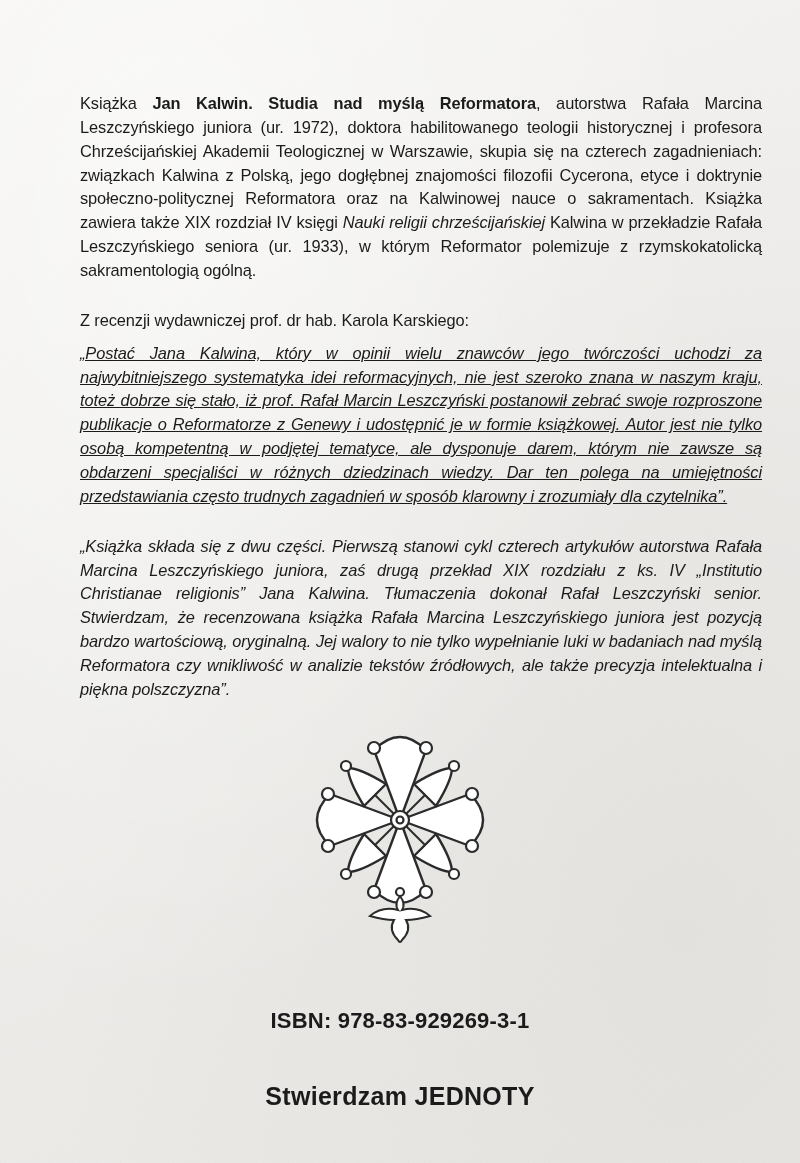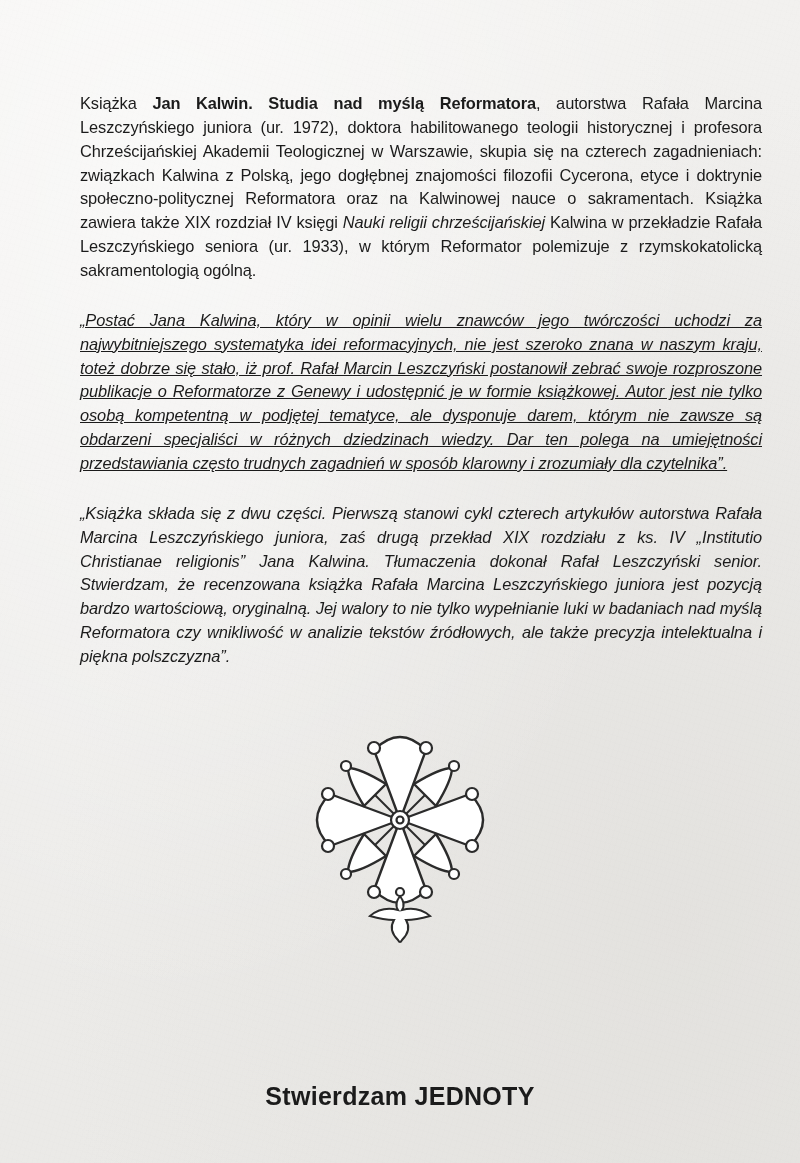--- a/index.html
+++ b/index.html
@@ -118,20 +118,21 @@
 </head>
 <body>
 
 <div class="page">
   <div class="noise"></div>
 
   <div class="content">
 
     <p class="blurb"><span>Książka </span><span class="title-bold">Jan Kalwin. Studia nad myślą Reformatora</span><span>, autorstwa Rafała Marcina Leszczyńskiego juniora (ur. 1972), doktora habilitowanego teologii historycznej i profesora Chrześcijańskiej Akademii Teologicznej w Warszawie, skupia się na czterech zagadnieniach: związkach Kalwina z Polską, jego dogłębnej znajomości filozofii Cycerona, etyce i doktrynie społeczno-politycznej Reformatora oraz na Kalwinowej nauce o sakramentach. Książka zawiera także XIX rozdział IV księgi </span><span class="italic">Nauki religii chrześcijańskiej</span><span> Kalwina w przekładzie Rafała Leszczyńskiego seniora (ur. 1933), w którym Reformator polemizuje z rzymskokatolicką sakramentologią ogólną.</span></p>
 
+    <p class="review-intro">Z recenzji wydawniczej prof. dr hab. Karola Karskiego:</p>
     <p class="review-body">„Postać Jana Kalwina, który w opinii wielu znawców jego twórczości uchodzi za najwybitniejszego systematyka idei reformacyjnych, nie jest szeroko znana w naszym kraju, toteż dobrze się stało, iż prof. Rafał Marcin Leszczyński postanowił zebrać swoje rozproszone publikacje o Reformatorze z Genewy i udostępnić je w formie książkowej. Autor jest nie tylko osobą kompetentną w podjętej tematyce, ale dysponuje darem, którym nie zawsze są obdarzeni specjaliści w różnych dziedzinach wiedzy. Dar ten polega na umiejętności przedstawiania często trudnych zagadnień w sposób klarowny i zrozumiały dla czytelnika”.</p>
 
     <p class="review-body-2">„Książka składa się z dwu części. Pierwszą stanowi cykl czterech artykułów autorstwa Rafała Marcina Leszczyńskiego juniora, zaś drugą przekład XIX rozdziału z ks. IV „Institutio Christianae religionis” Jana Kalwina. Tłumaczenia dokonał Rafał Leszczyński senior. Stwierdzam, że recenzowana książka Rafała Marcina Leszczyńskiego juniora jest pozycją bardzo wartościową, oryginalną. Jej walory to nie tylko wypełnianie luki w badaniach nad myślą Reformatora czy wnikliwość w analizie tekstów źródłowych, ale także precyzja intelektualna i piękna polszczyzna”.</p>
 
   </div>
 
   <div class="emblem-wrap">
     <svg width="190" height="290" viewBox="0 0 190 290">
       <g transform="translate(95,120)">
 
@@ -171,14 +172,15 @@
         <circle class="dot" cx="-54" cy="54" r="5"></circle>
       </g>
 
       <g transform="translate(95,218)">
         <path class="dove" d="M0,-22 Q-6,-14 -2,-8 Q-18,-12 -30,-2 Q-16,2 -6,2 Q-12,12 -2,22 Q0,26 2,22 Q12,12 6,2 Q16,2 30,-2 Q18,-12 2,-8 Q6,-14 0,-22 Z"></path>
         <circle class="dot" cx="0" cy="-26" r="4"></circle>
       </g>
     </svg>
   </div>
 
+  <div class="isbn">ISBN: 978-83-929269-3-1</div>
   <div class="series">Stwierdzam JEDNOTY</div>
 </div>
 
 </body></html>

